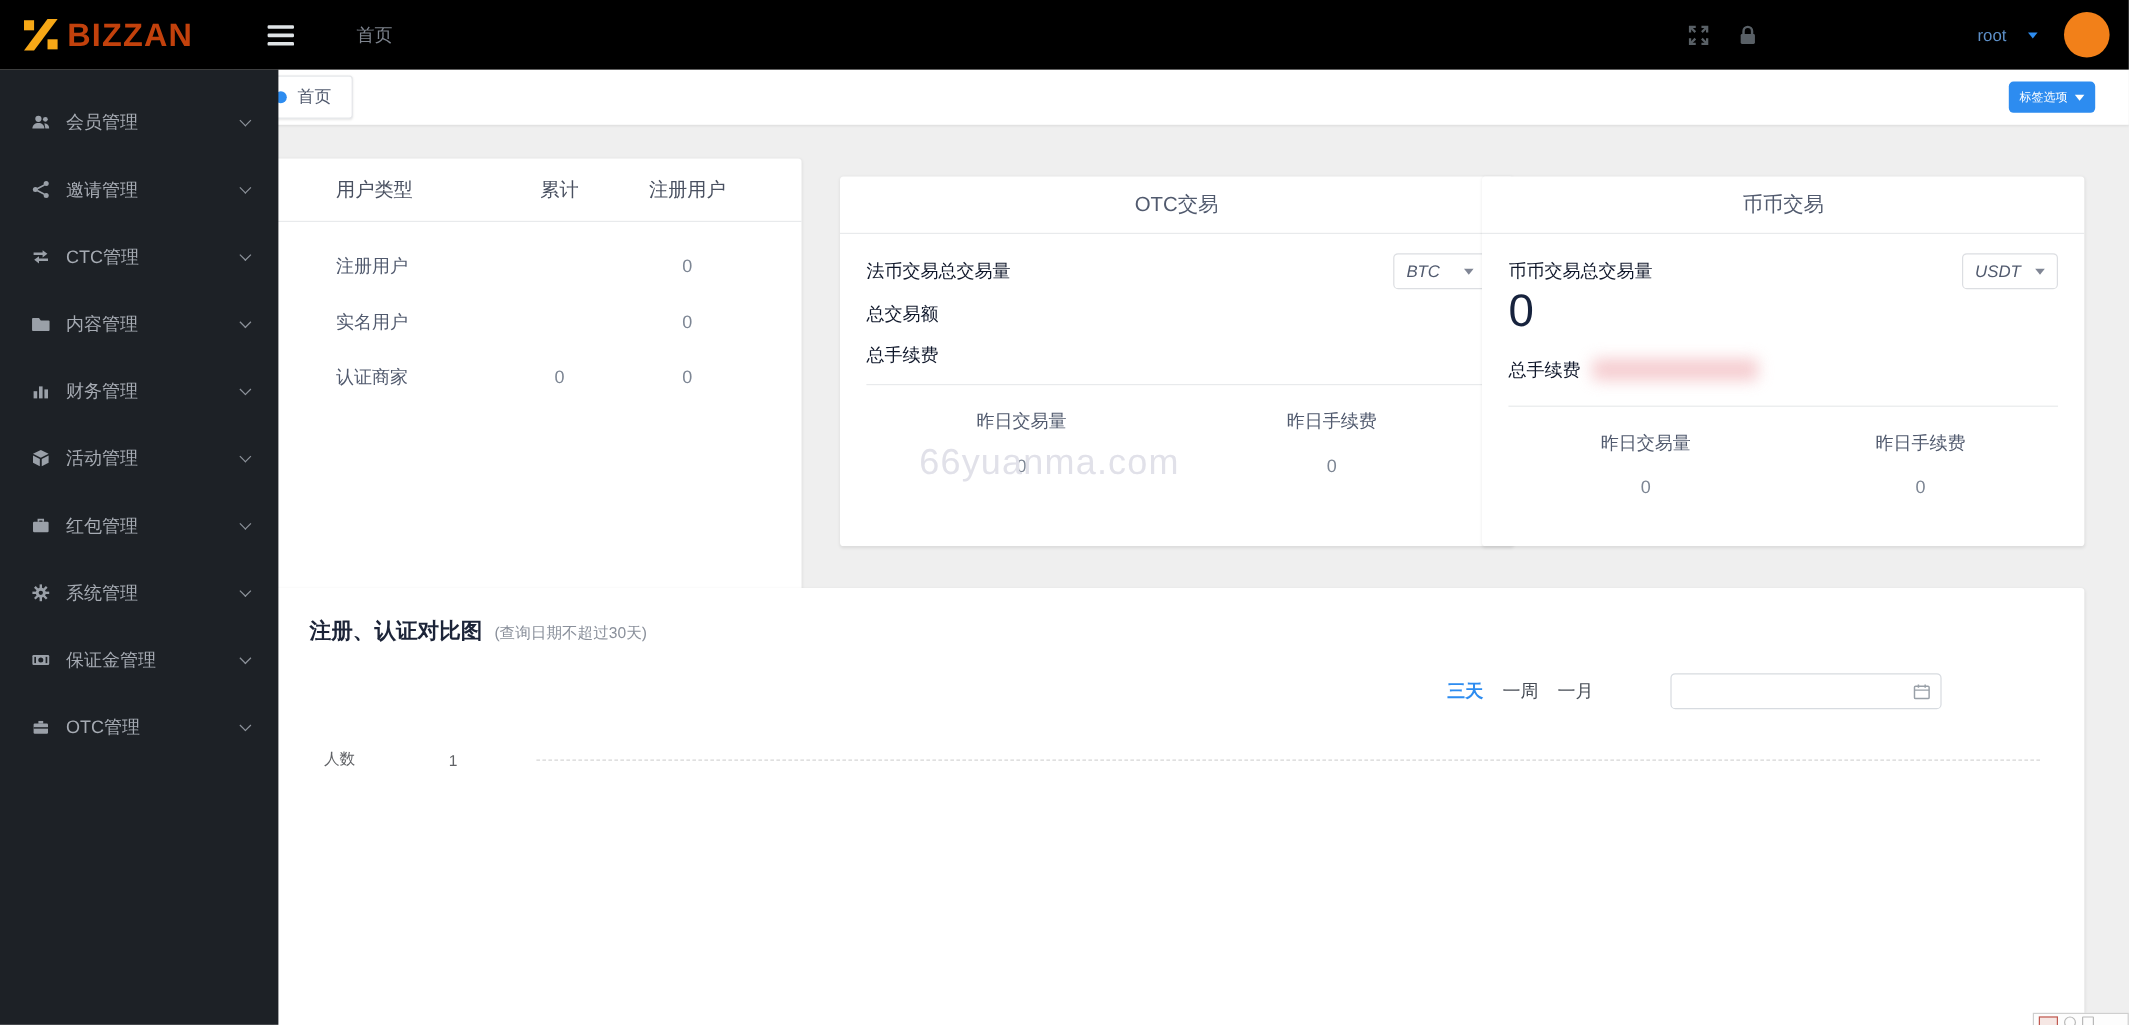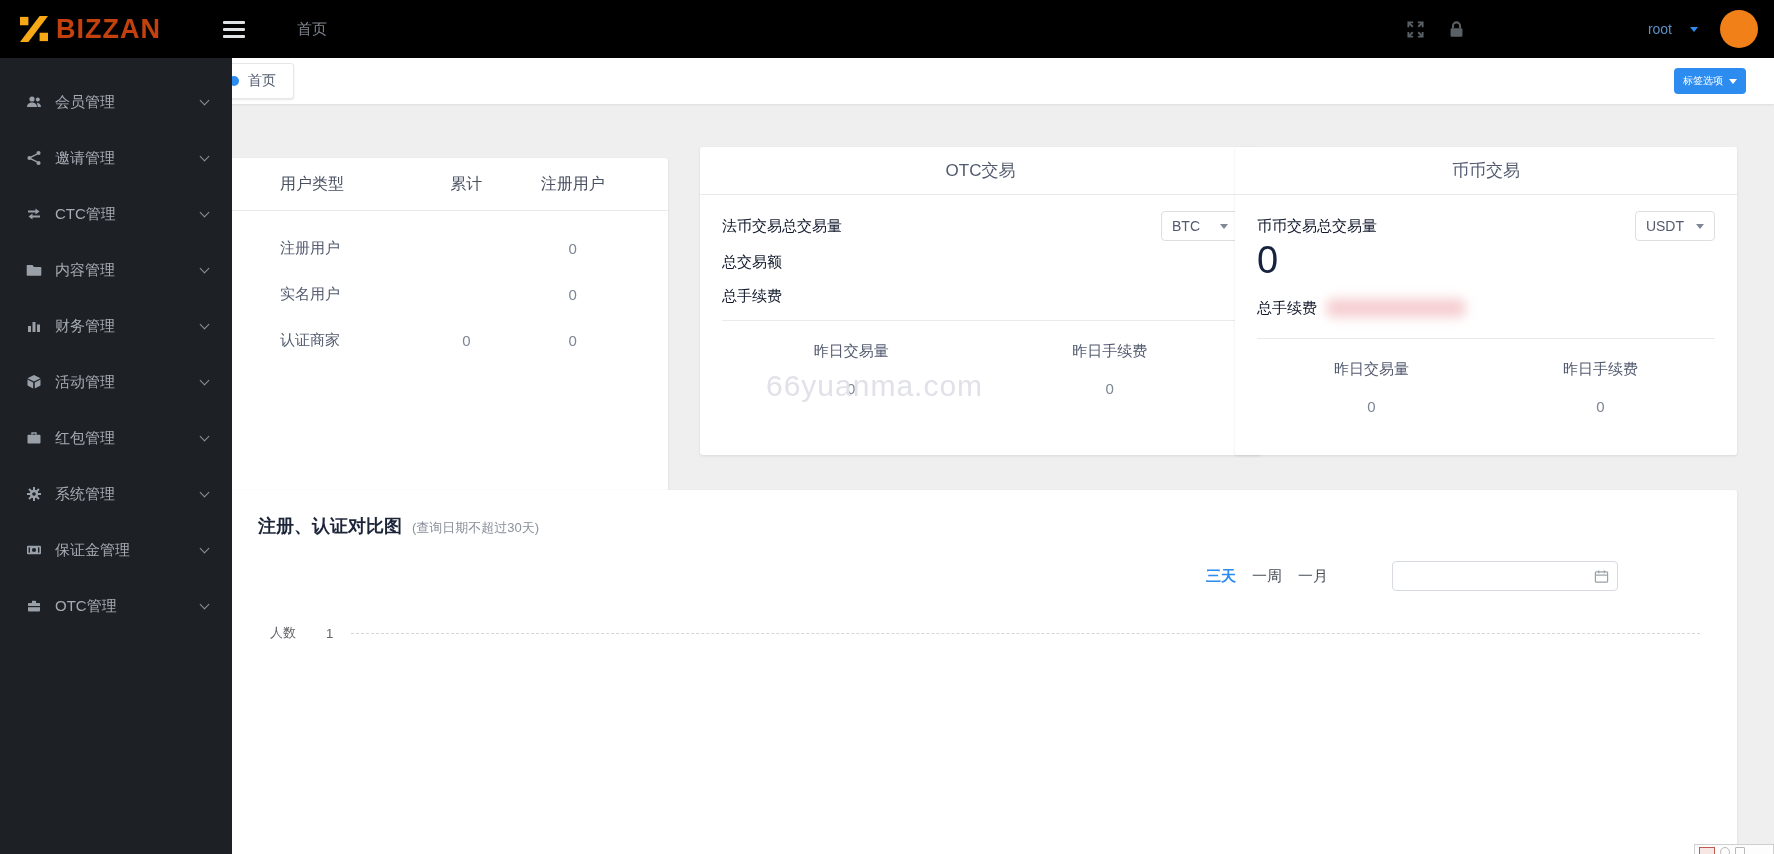--- a/index.html
+++ b/index.html
@@ -30,56 +30,56 @@
   .main { position:absolute; left:195px; top:58px; right:0; bottom:0; background:#efefef; }
   .tabstrip { position:relative; height:46px; background:#fff; box-shadow:0 1px 2px rgba(0,0,0,.08); display:flex; align-items:center; padding:0 28px 0 16px; }
   .home-chip { display:inline-flex; align-items:center; gap:9px; background:#fff; border:1px solid #e5e7ea; border-radius:3px; padding:8px 17px; box-shadow:0 1px 2px rgba(0,0,0,.1); cursor:pointer; }
   .chip-dot { width:10px; height:10px; border-radius:50%; background:#2d8cf0; }
   .home-chip span.lbl { font-size:14px; color:#515a6e; }
   .tag-btn { margin-left:auto; display:inline-flex; align-items:center; gap:6px; background:#2d8cf0; color:#fff; font-size:10px; padding:6px 9px; border-radius:4px; border:none; cursor:pointer; }
   .caret-down-white { width:0; height:0; border-left:4px solid transparent; border-right:4px solid transparent; border-top:5px solid #fff; }
 
   
   .card { position:absolute; background:#fff; border-radius:3px; box-shadow:0 1px 3px rgba(0,0,0,.09); }
-  .card-stats   { left:33px;  top:100px; width:440px; height:395px; }
+  .card-stats   { left:33px;  top:74px; width:440px; height:395px; }
   .card-otc     { left:505px; top:89px; width:561px; height:308px; }
   .card-bb      { left:1040px;top:89px; width:502px; height:308px; }
   .card-chart   { left:33px;  top:432px; width:1509px; height:430px; }
 
   .stats-head { display:grid; grid-template-columns:1.25fr 1fr 1fr; align-items:center; height:53px; border-bottom:1px solid #e8eaec; padding:0 42px 0 52px; color:#495060; font-size:16px; }
   .stats-head .c, .stats-row .c { text-align:center; }
   .stats-body { padding:14px 42px 0 52px; }
   .stats-row { display:grid; grid-template-columns:1.25fr 1fr 1fr; align-items:center; height:46px; color:#515a6e; font-size:15px; }
   .stats-row .val { color:#7d8694; }
   .blur-gray { width:58px; height:18px; margin:0 auto; background:#c9cdd4; border-radius:3px; filter:blur(6px); opacity:.65; }
   .blur-pink { width:138px; height:18px; background:#f3c0c4; border-radius:3px; filter:blur(6px); opacity:.8; margin-left:10px; }
 
   .card-head { height:48px; display:flex; align-items:center; justify-content:center; border-bottom:1px solid #e8eaec; color:#515a6e; font-size:17px; }
   .card-body { padding:0 22px; position:relative; }
   .row-between { display:flex; align-items:center; justify-content:space-between; }
   .lbl15 { color:#0f172a; font-size:15px; }
-  .select-box { display:inline-flex; align-items:center; justify-content:space-between; gap:12px; border:1px solid #dcdee2; border-radius:4px; background:#fff; padding:6px 10px; font-size:14px; color:#515a6e; min-width:78px; cursor:pointer; }
+  .select-box { display:inline-flex; align-items:center; justify-content:space-between; gap:12px; border:1px solid #dcdee2; border-radius:4px; background:#fff; padding:6px 10px; font-size:14px; color:#515a6e; min-width:78px; cursor:pointer;font-style:italic; }
   .caret-down-gray { width:0; height:0; border-left:4.5px solid transparent; border-right:4.5px solid transparent; border-top:5.5px solid #808695; }
   .divider { border-top:1px solid #e8eaec; }
   .two-col { display:grid; grid-template-columns:1fr 1fr; text-align:center; }
   .col-lbl { color:#515a6e; font-size:15px; }
   .col-val { color:#7d8694; font-size:15px; margin-top:19px; }
   .big-zero { font-size:38px; color:#17233d; line-height:1.05; }
   .watermark { position:absolute; left:66px; top:158px; font-size:30px; color:#e1e1e9; letter-spacing:1px; pointer-events:none; }
 
   
   .chart-inner { padding:24px 30px 0 30px; }
   .chart-title-row { display:flex; align-items:baseline; gap:10px; }
   .chart-title { font-size:18px; font-weight:bold; color:#1c2438; }
   .chart-sub { font-size:13px; color:#8a909b; }
   .chart-controls { display:flex; align-items:center; justify-content:flex-end; padding-right:89px; margin-top:22px; height:32px; }
   .range-btn { font-size:15px; color:#464c55; margin-left:16px; cursor:pointer; }
   .range-btn.active { color:#2d8cf0; font-weight:bold; }
   .date-input { margin-left:64px; width:226px; height:30px; border:1px solid #d7dbe0; border-radius:4px; background:#fff; display:flex; align-items:center; justify-content:flex-end; padding-right:8px; color:#99a0a8; cursor:text; }
-  .axis-row { display:flex; align-items:center; margin-top:32px; padding-left:12px; }
+  .axis-row { display:flex; align-items:center; margin-top:32px; padding-left:12px;gap:48px; }
   .axis-label { font-size:13px; color:#606266; }
   .axis-tick { font-size:13px; color:#606266; margin-left:30px; }
   .gridline { flex:1; margin-left:18px; margin-right:7px; border-top:1px dashed #d6d6d6; height:0; }
 
   
   .cutoff-widget { position:absolute; left:1694px; top:844px; width:80px; height:28px; background:#fdfdfd; border:1px solid #cfcfcf; display:flex; align-items:flex-start; gap:5px; padding:2px 4px; z-index:40; }
   .cutoff-red { width:16px; height:11px; border:1px solid #c0594f; background:#f6e7e4; }
   .cutoff-gray { width:10px; height:10px; border-radius:50%; border:1px solid #b9b9b9; }
 
   svg.stroke-ico { fill:none; stroke:currentColor; }

